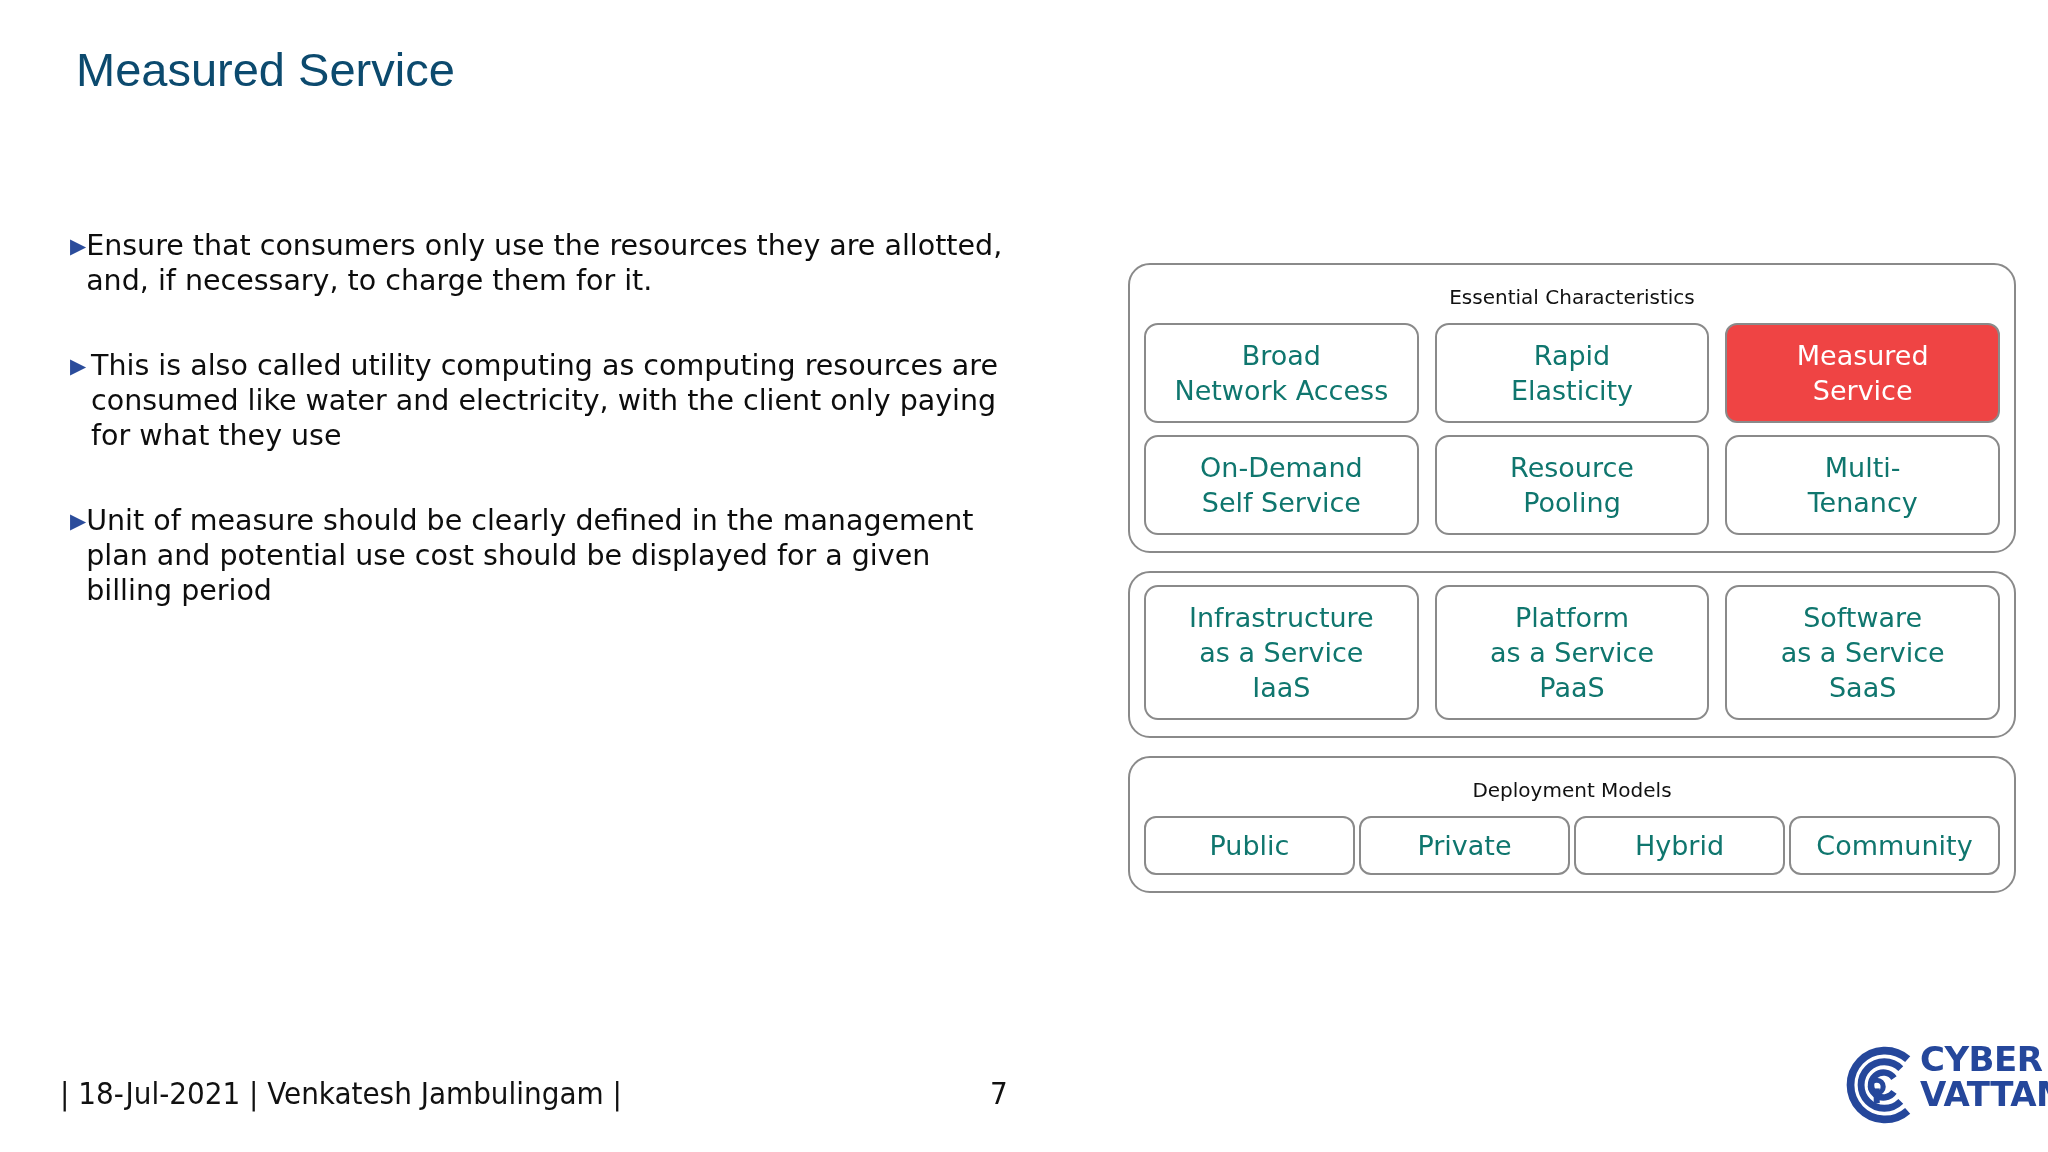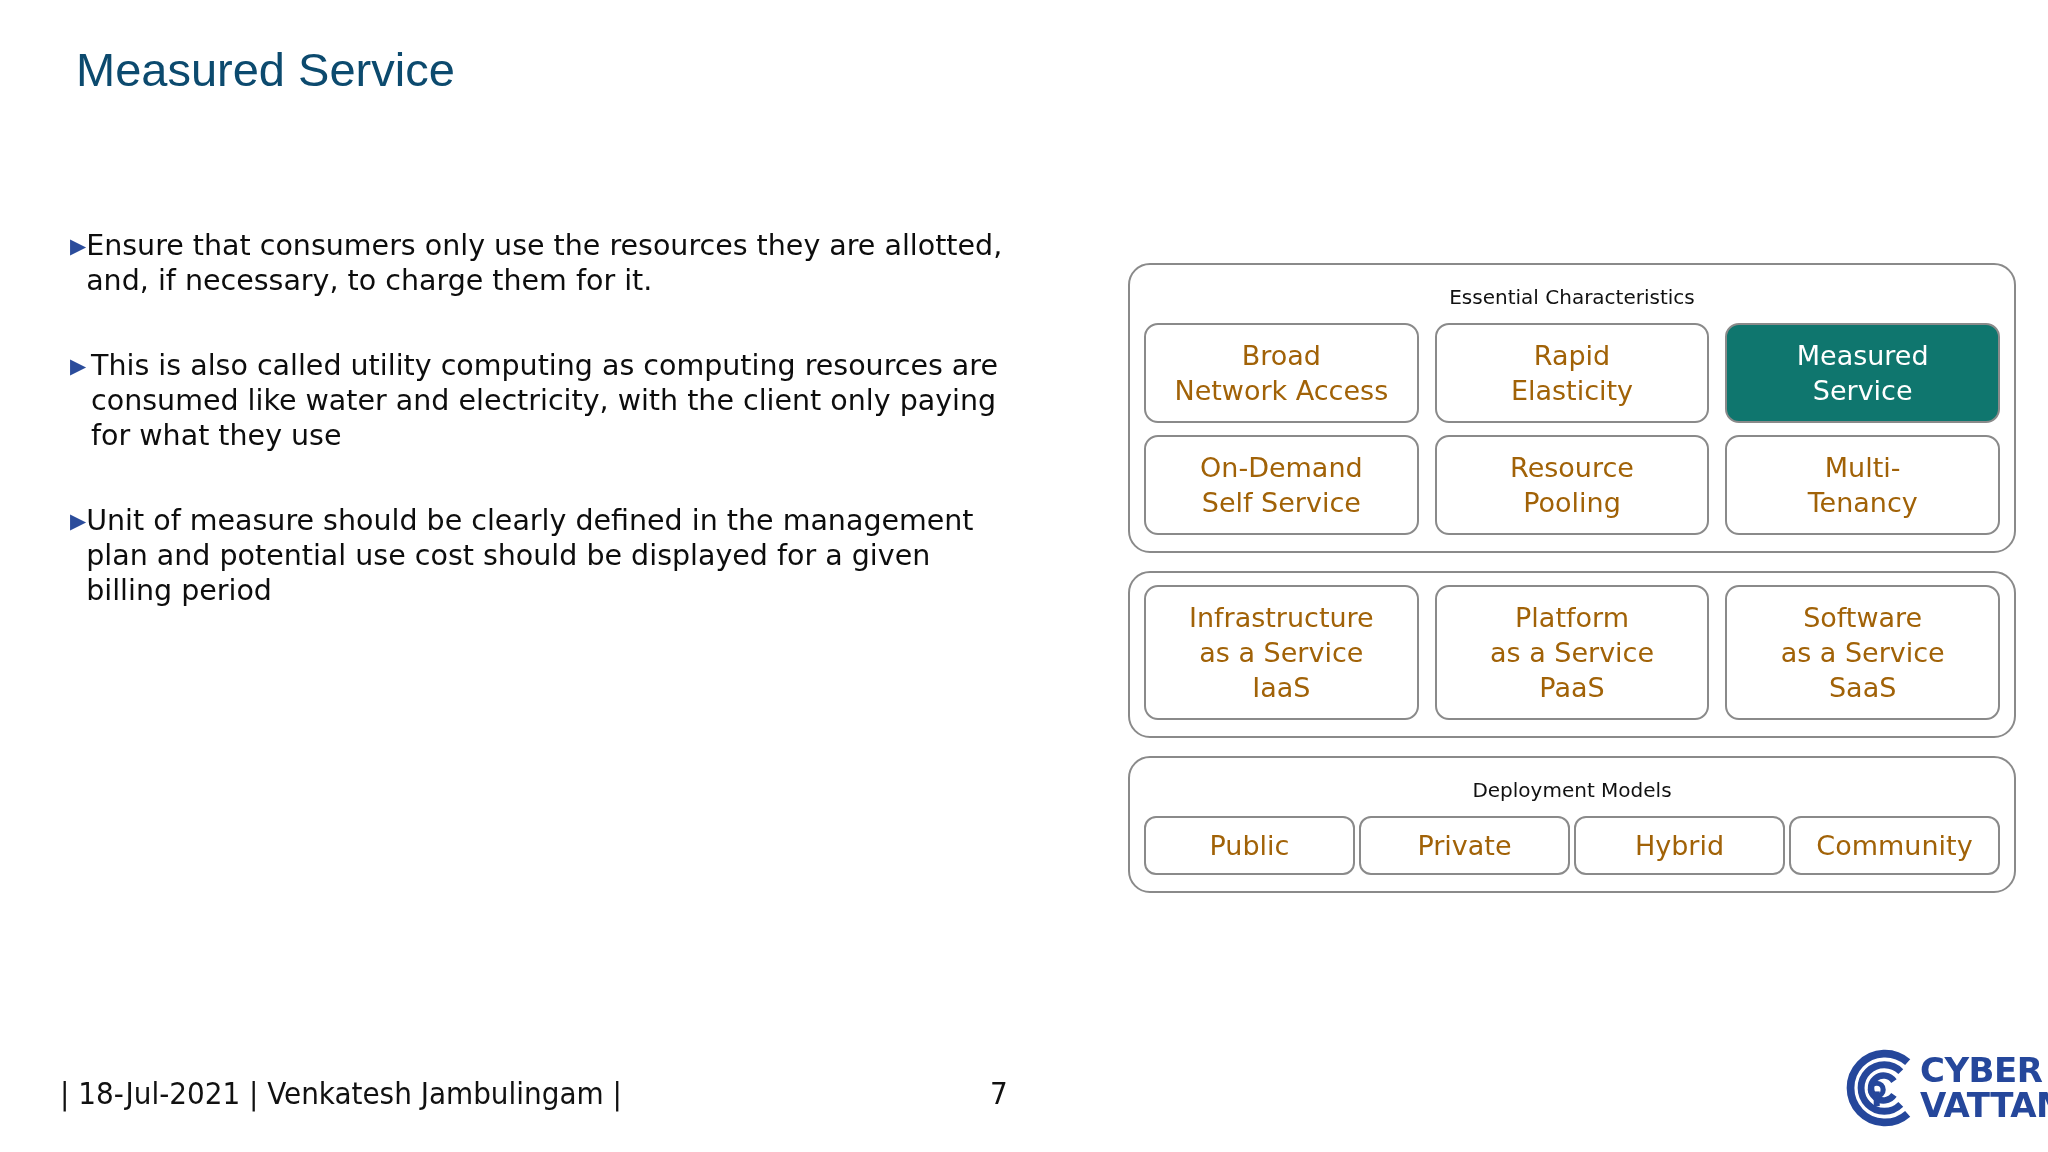--- a/index.html
+++ b/index.html
@@ -107,33 +107,34 @@
   .cell-row:last-child { margin-bottom: 0; }
   .cell {
     flex: 1 1 0;
     border: 2px solid #8a8a8a;
     border-radius: 14px;
     background: #ffffff;
     text-align: center;
     font-family: "DejaVu Sans", sans-serif;
     font-size: 27px;
     line-height: 35px;
-    color: #a16207;
+    color: #0f766e;
     padding: 13px 4px;
     box-sizing: border-box;
     display: flex;
     flex-direction: column;
     justify-content: center;
   }
   .cell.tall { min-height: 100px; }
   .cell.triple { min-height: 120px; }
   .cell.highlight {
-    background: #0f766e;
+    background: #ef4444;
     border-color: #8a8a8a;
     color: #ffffff;
+    border-radius: 12px;
   }
   .cell-row.deploy { gap: 4px; }
   .cell-row.deploy .cell {
     min-height: 0;
     padding: 10px 6px;
     border-radius: 12px;
   }
 
   
   #footer-left {
@@ -153,21 +154,20 @@
     font-size: 31px;
     color: #111111;
   }
   #logo {
     position: absolute;
     left: 1832px;
     top: 1042px;
     width: 200px;
     height: 92px;
     display: flex;
-    align-items: center;
   }
   #logo-mark { flex: 0 0 auto; }
   #logo-words {
     margin-left: 2px;
     font-family: "DejaVu Sans", sans-serif;
     font-weight: bold;
     font-size: 34px;
     line-height: 35px;
     color: #25479B;
     letter-spacing: -0.5px;

